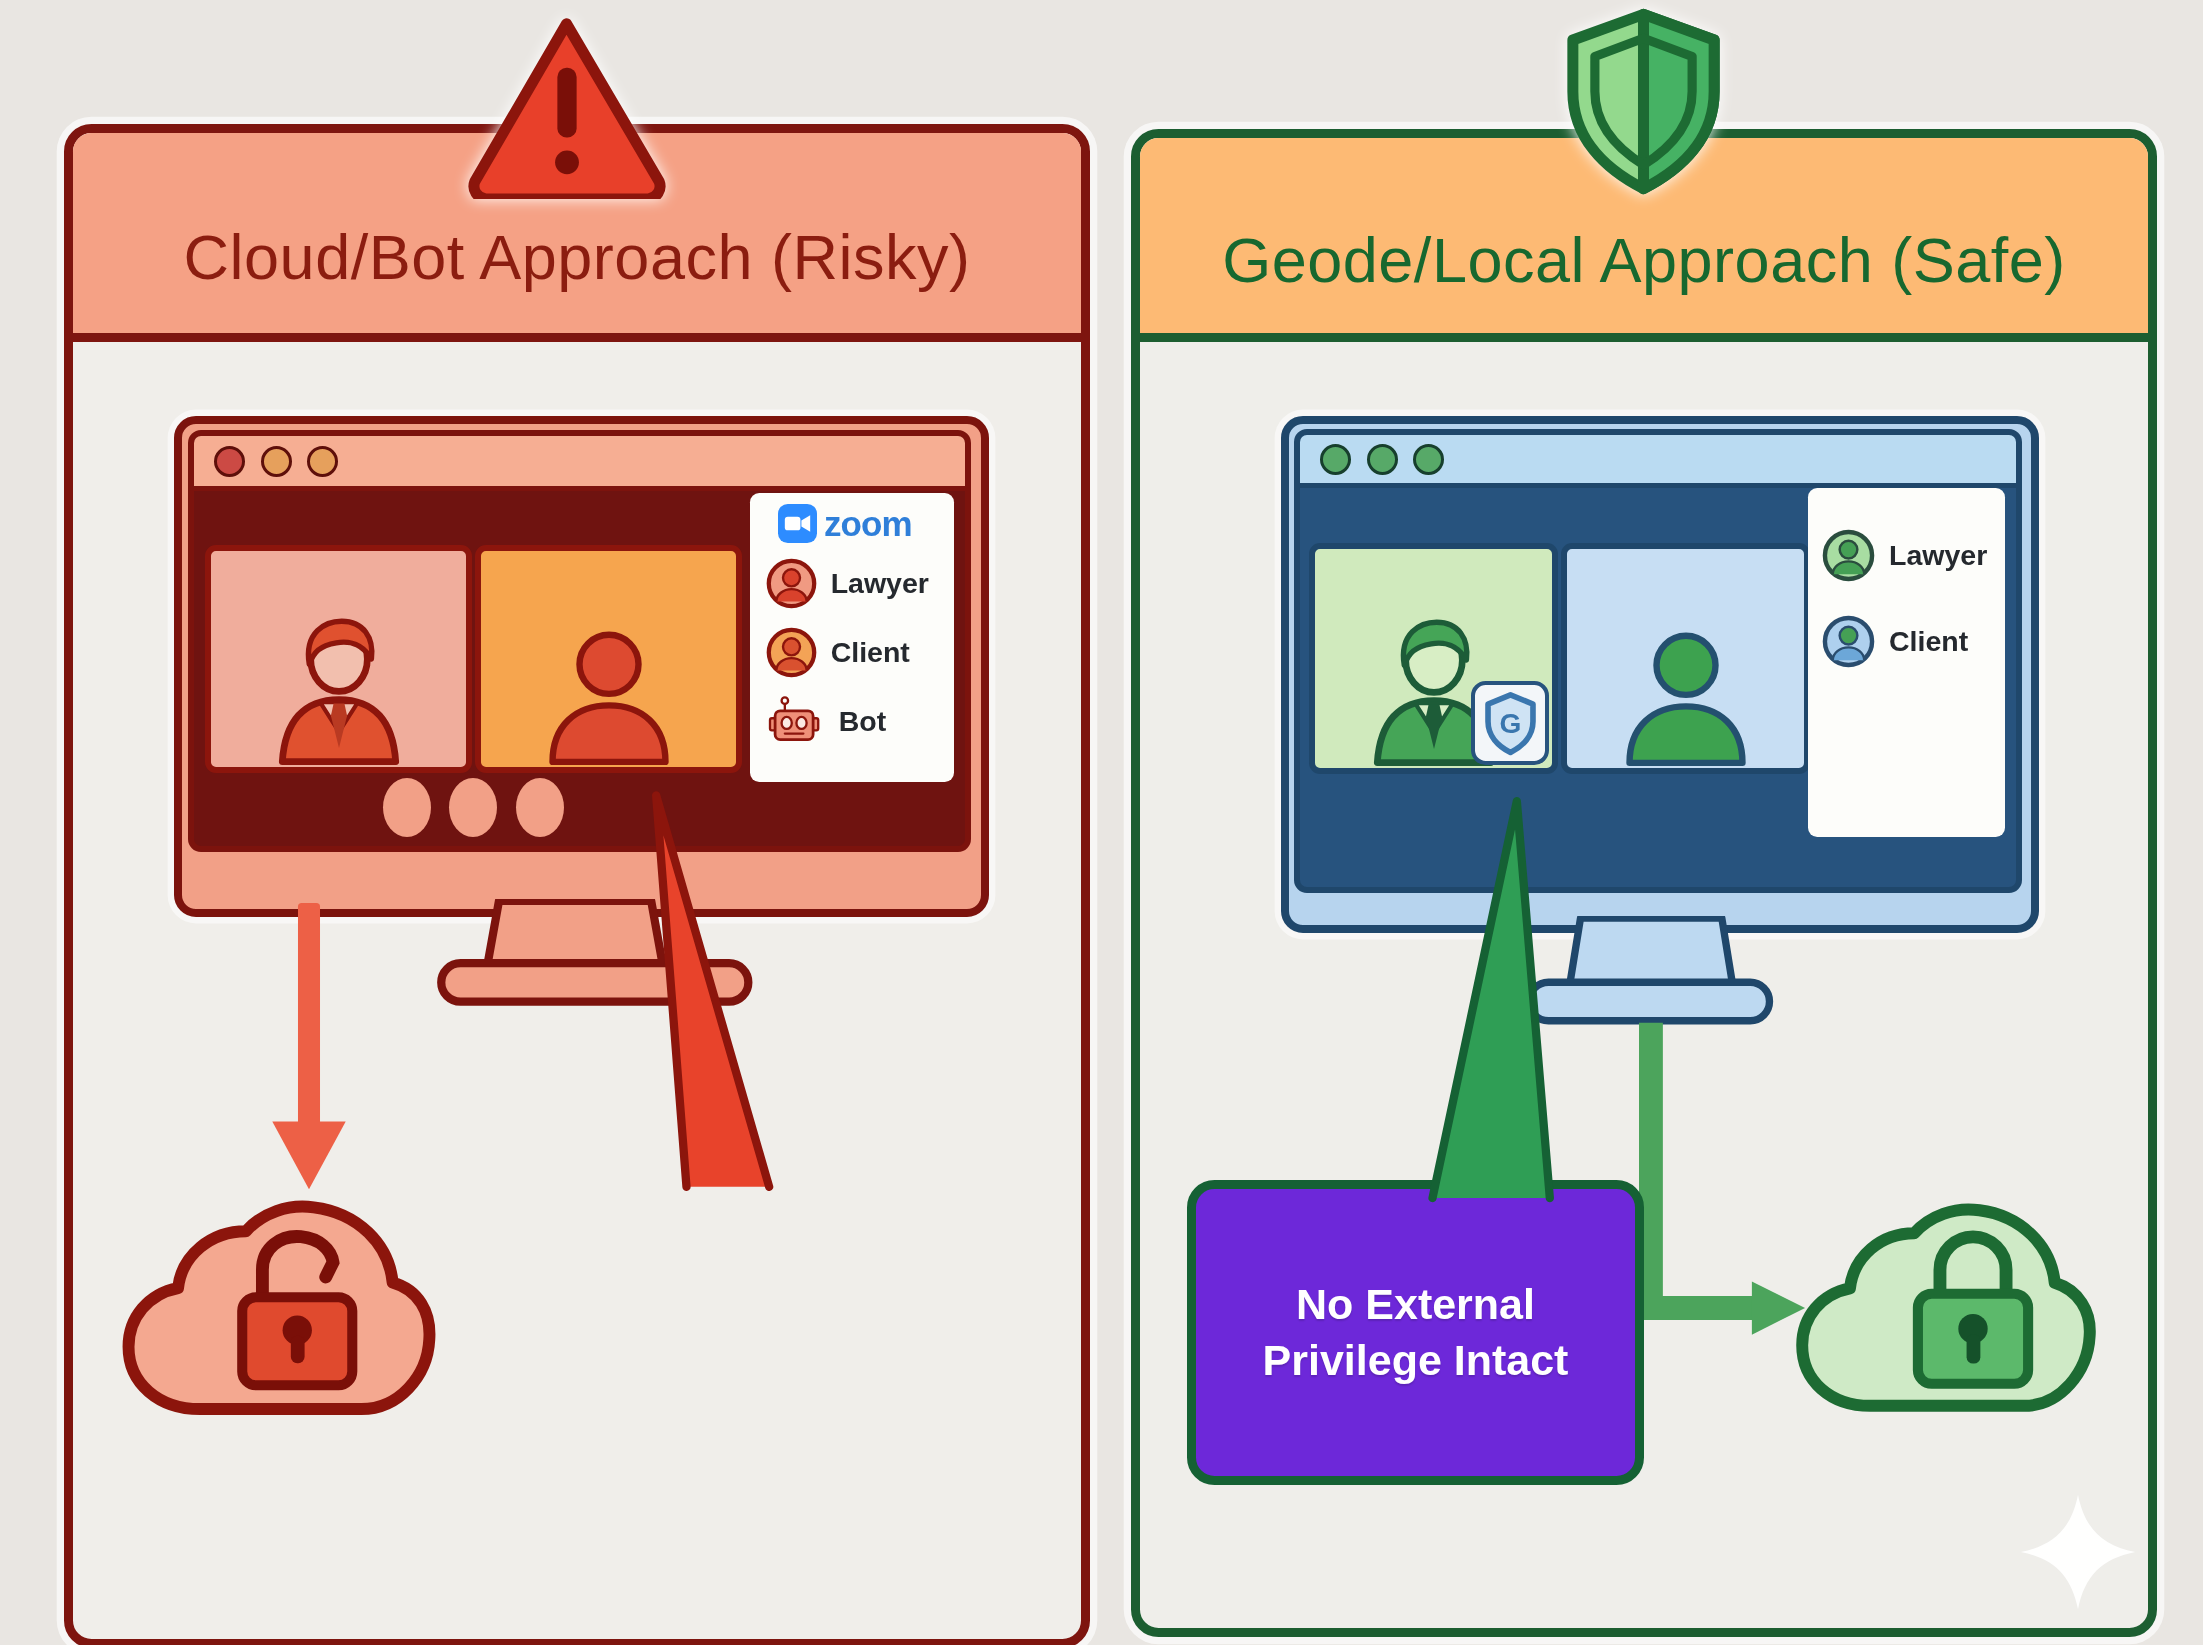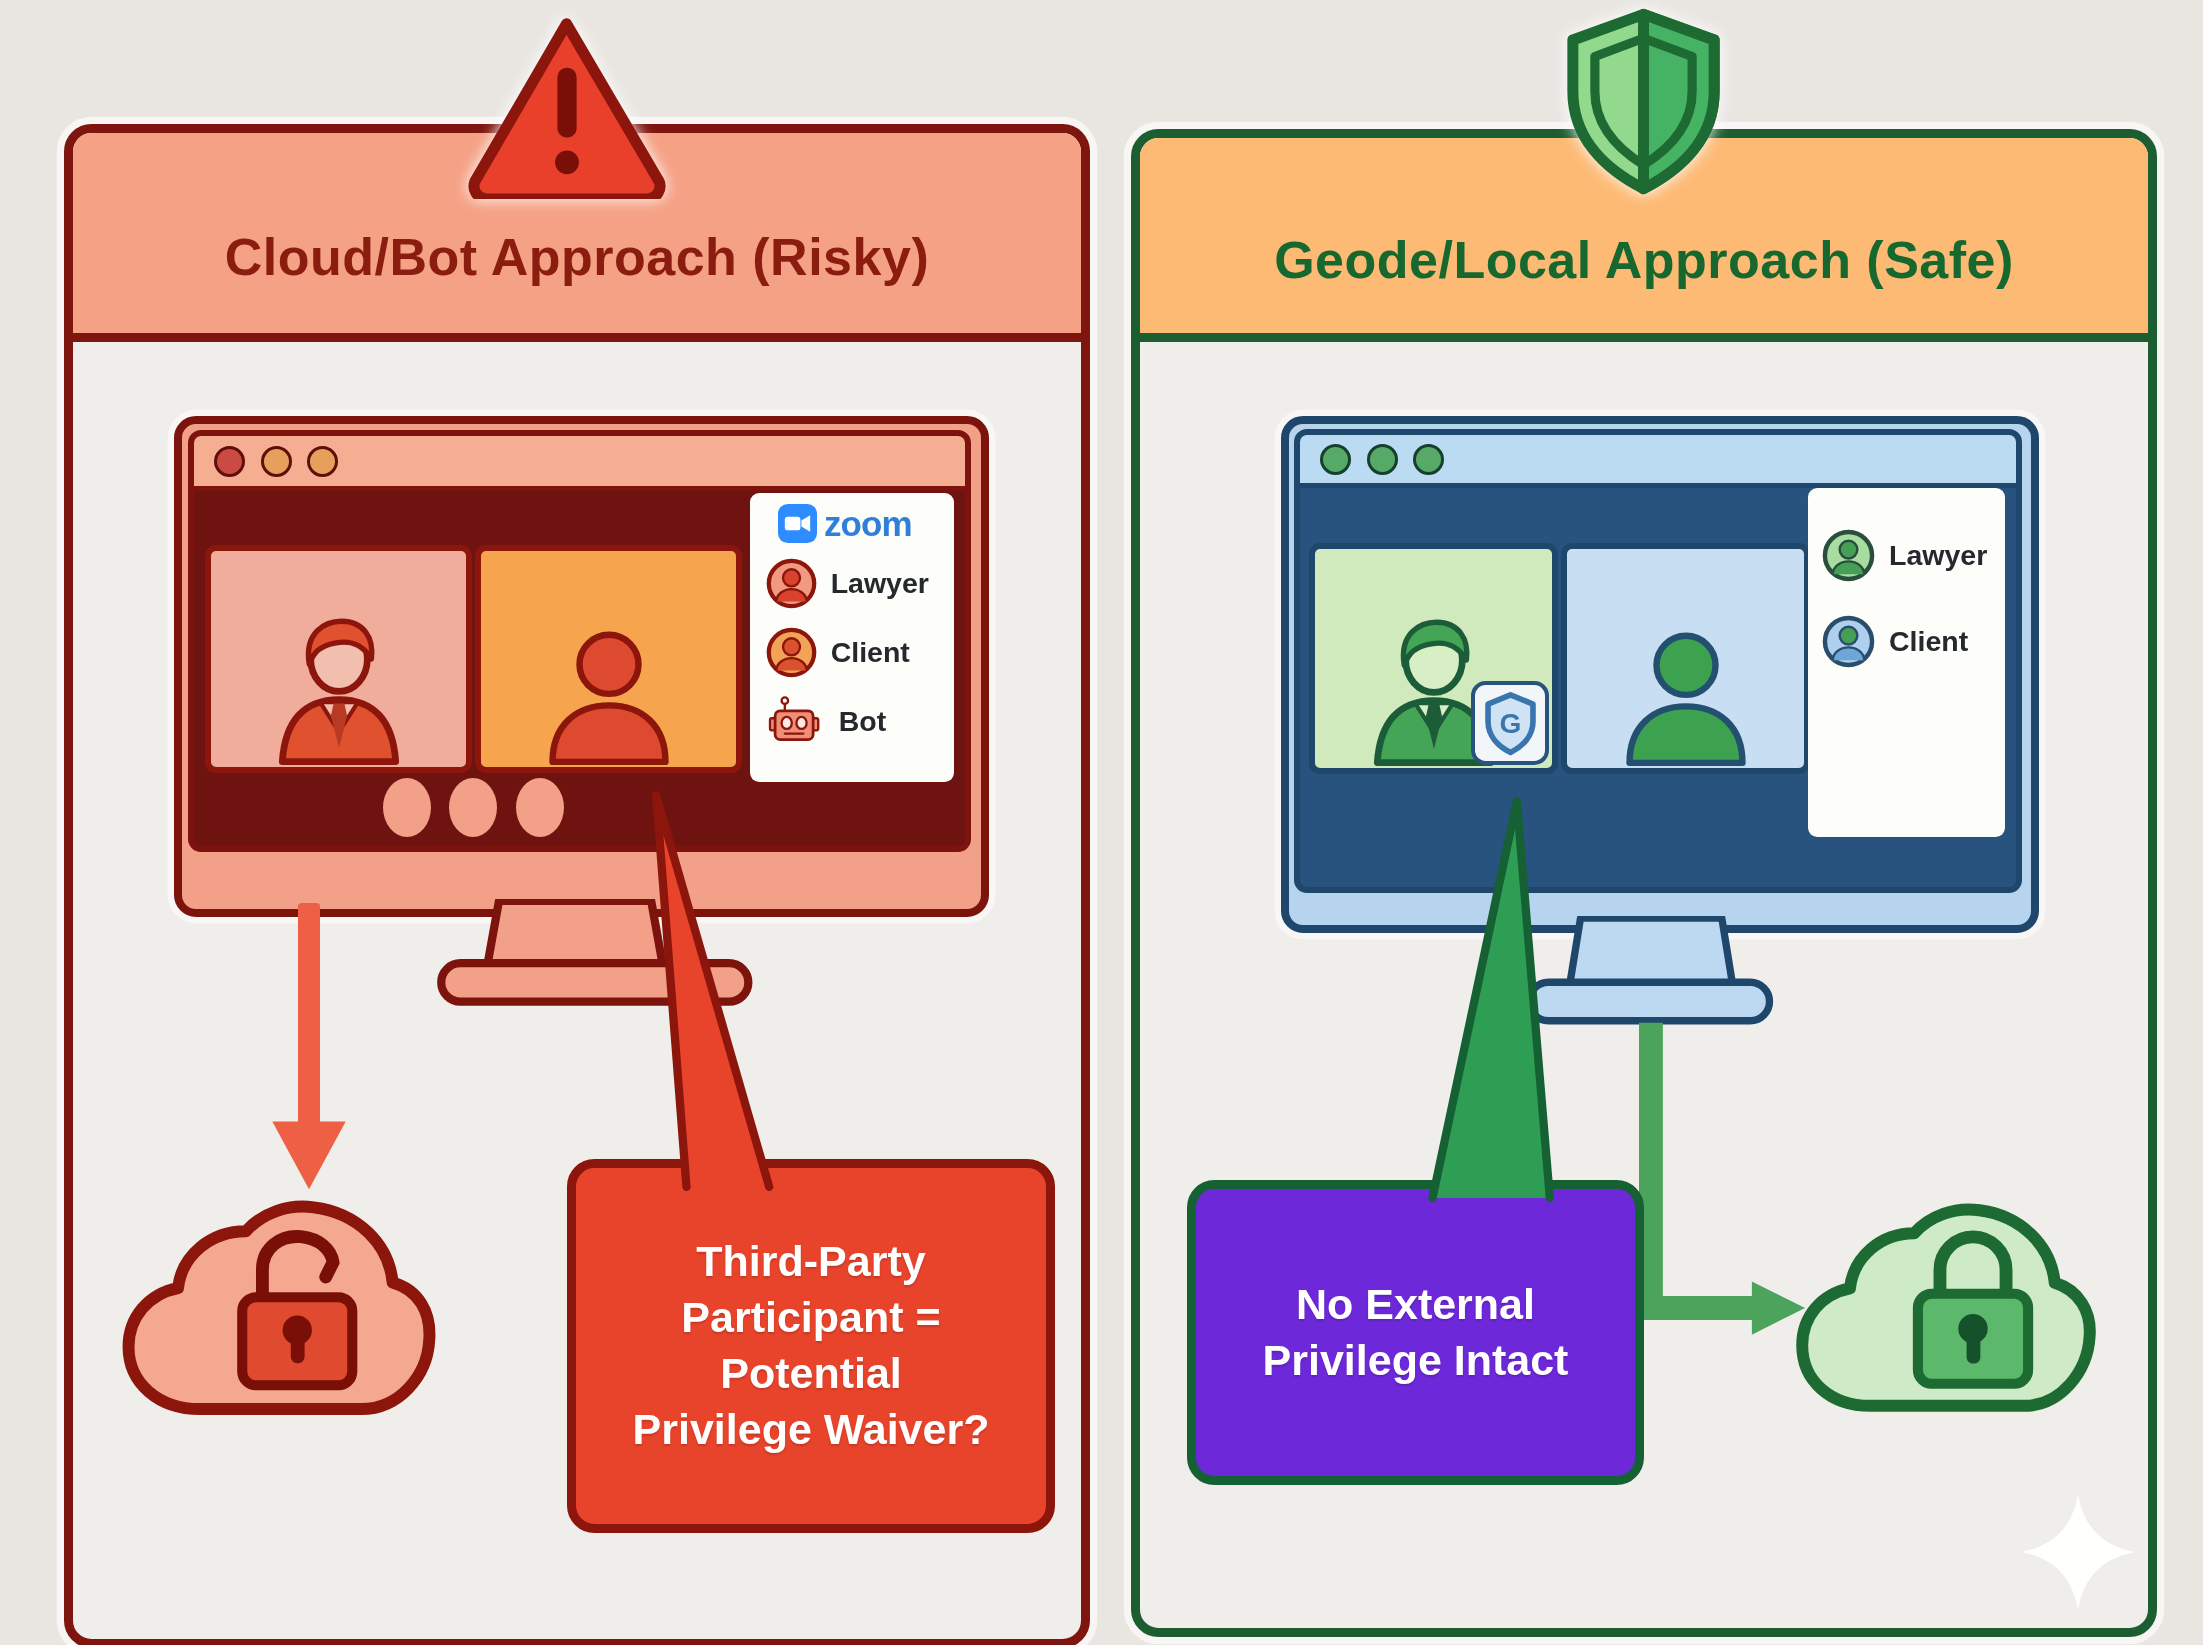--- a/index.html
+++ b/index.html
@@ -8,21 +8,21 @@
   .abs{position:absolute;}
 
   
   .panel{position:absolute;border-radius:27.5px;box-shadow:0 0 0 7.3px rgba(255,255,255,.65);}
   .panel-left{left:64px;top:124px;width:1008px;height:1506px;background:#f0eeea;border:9.2px solid #7e150f;}
   .panel-right{left:1131px;top:129px;width:1008px;height:1490px;background:#efeeea;border:9.2px solid #1c5e31;}
   .panel-header{position:absolute;left:0;top:0;width:100%;display:flex;align-items:center;justify-content:center;
                 border-radius:18.4px 18.4px 0 0;}
   .panel-left .panel-header{height:200px;background:#f5a185;border-bottom:9.2px solid #7e150f;}
   .panel-right .panel-header{height:195px;background:#fdba74;border-bottom:9.2px solid #1c5e31;}
-  .panel-title{font-size:52px;font-weight:700;letter-spacing:0.5px;padding-top:48px;}
+  .panel-title{font-size:63px;font-weight:400;letter-spacing:0.5px;padding-top:48px;}
   .panel-left .panel-title{color:#8b1d10;}
   .panel-right .panel-title{color:#17682f;}
 
   
   .monitor-frame{position:absolute;border-radius:22px;box-shadow:0 0 0 6.4px rgba(255,255,255,.55);}
   .mf-left{left:174px;top:416px;width:799px;height:485px;background:#f2a087;border:8.3px solid #7c130d;}
   .mf-right{left:1281px;top:416px;width:742px;height:501px;background:#b7d4ee;border:8.3px solid #1f476b;}
   .monitor-screen{position:absolute;border-radius:13px;overflow:hidden;}
   .ms-left{left:188px;top:430px;width:771px;height:410px;border:6.4px solid #7c130d;background:#6f1310;}
   .ms-right{left:1294px;top:429px;width:716px;height:452px;border:6.4px solid #1f476b;background:#27537e;}
@@ -164,26 +164,20 @@
   </svg>
 
   <svg class="abs" style="left:108px;top:1189px;width:340px;height:243px" viewBox="0 0 370 265">
     <path d="M100 240 C55 240 22 212 22 172 C22 140 44 114 76 108 C80 72 112 46 150 46 C168 26 196 16 224 20 C272 26 306 60 310 102 C338 110 352 134 350 164 C348 205 316 240 276 240 Z" fill="#f4a890" stroke="#8c150c" stroke-width="13" stroke-linejoin="round"></path>
     <path d="M168,118 V88 C168,64 188,50 210,52 C230,54 243,66 245,80 L237,96" fill="none" stroke="#7a0f08" stroke-width="14" stroke-linecap="round"></path>
     <rect x="146" y="118" width="120" height="96" rx="15" fill="#e04a2e" stroke="#7a0f08" stroke-width="11"></rect>
     <circle cx="206" cy="154" r="16" fill="#7a0f08"></circle>
     <rect x="199" y="160" width="15" height="30" rx="7" fill="#7a0f08"></rect>
   </svg>
 
-  <div class="callout co-left">
-    <span>Third-Party</span>
-    <span>Participant =</span>
-    <span>Potential</span>
-    <span>Privilege Waiver?</span>
-  </div>
 
   <svg class="abs" style="left:624px;top:788px;width:170px;height:409px" viewBox="0 0 185 445">
     <polygon points="35,8 68,434 158,434" fill="#e8432b"></polygon>
     <path d="M35,8 L68,434 M35,8 L158,434" fill="none" stroke="#8c150c" stroke-width="9" stroke-linecap="round"></path>
   </svg>
 
   <div class="panel panel-right">
     <div class="panel-header">
       <div class="panel-title">Geode/Local Approach (Safe)</div>
     </div>

